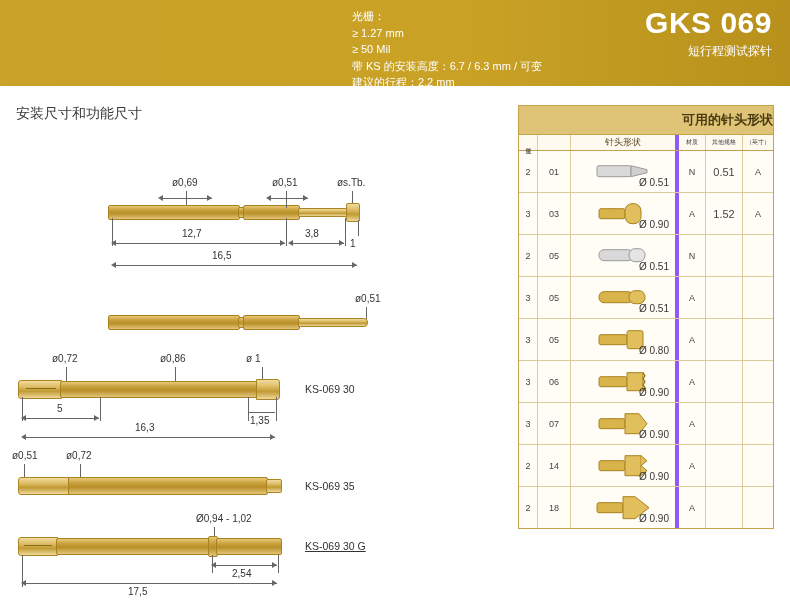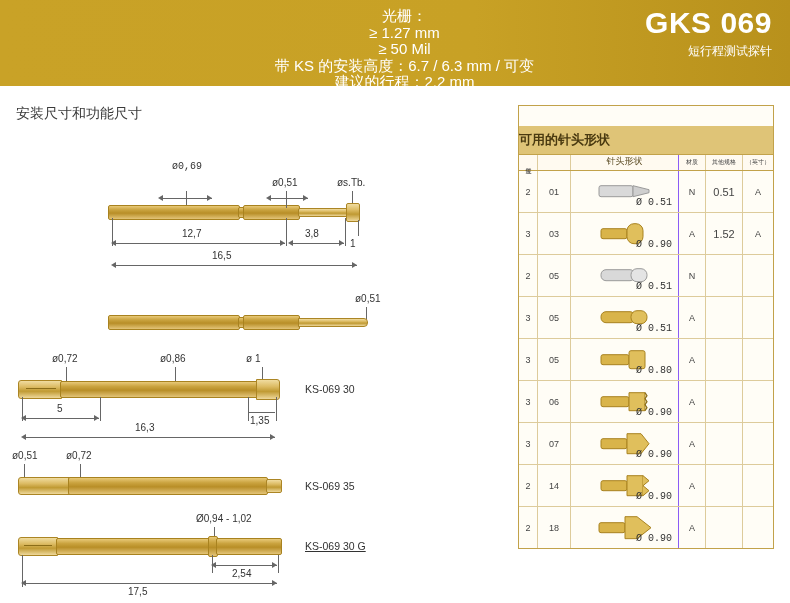--- a/index.html
+++ b/index.html
@@ -11,22 +11,22 @@
     position:relative;
     overflow:hidden;
   }
   
   .header{
     position:absolute;left:0;top:0;width:790px;height:86px;
     background:#c9a227;
     background:linear-gradient(90deg,#c9a227 0%, #c8a125 60%, #b8911c 100%);
   }
   .header .specs{
-    position:absolute;right:256px;top:8px;
-    text-align:center;color:#ffffff;font-size:15px;line-height:16.5px;
+    position:absolute;right:248px;top:8px;
+    text-align:left;color:#ffffff;font-size:11px;line-height:16.5px;
     white-space:nowrap;
   }
   .header .title-block{
     position:absolute;right:18px;top:6px;text-align:right;color:#ffffff;margin-left:20px;
   }
   .header .title{
     font-size:30px;font-weight:bold;letter-spacing:.5px;line-height:34px;
   }
   .header .subtitle{
     font-size:12px;line-height:18px;margin-top:2px;
@@ -60,37 +60,36 @@
   
   .tip-table{
     position:absolute;left:518px;top:105px;width:256px;
     border:1px solid #c2a24a;
     background:#fffdf6;
     box-sizing:border-box;
   }
   .tt-head{
     background:#dfc477;
     color:#4a3a10;
-    text-align:left;
+    text-align:right;
     font-size:13px;font-weight:bold;
     padding:5px 0;
     border-bottom:1px solid #c2a24a;
-    margin-top:20px;
   }
   .tt-colhead{
     display:flex;border-bottom:1px solid #c2a24a;background:#fffaf0;
     font-size:8px;color:#5a4a22;
   }
   .tt-row{
     display:flex;border-bottom:1px solid #ddcb9b;min-height:41px;
   }
   .tt-row:last-child{border-bottom:none;}
   .c-num{width:18px;border-right:1px solid #ddcb9b;display:flex;align-items:center;justify-content:center;font-size:9px;color:#444;}
   .c-code{width:32px;border-right:1px solid #ddcb9b;display:flex;align-items:center;justify-content:center;font-size:9px;color:#444;}
-  .c-shape{flex:1;border-right:1px solid #8b5cf6;position:relative;font-family:Liberation Mono, monospace;}
+  .c-shape{flex:1;border-right:4px solid #8b5cf6;position:relative;}
   .c-n{width:26px;border-right:1px solid #ddcb9b;display:flex;align-items:center;justify-content:center;font-size:9px;color:#444;}
   .c-d{width:36px;border-right:1px solid #ddcb9b;display:flex;align-items:center;justify-content:center;font-size:11px;color:#444;}
   .c-a{width:30px;display:flex;align-items:center;justify-content:center;font-size:9px;color:#444;}
   .colhead-cell{display:flex;align-items:center;justify-content:center;text-align:center;padding:3px 0;line-height:9px;}
   .shape-dia{position:absolute;right:6px;bottom:4px;font-size:10px;color:#333;}
   .shape-art{position:absolute;left:50%;top:50%;transform:translate(-50%,-55%);}
 </style>
 </head>
 <body>
 
@@ -113,21 +112,21 @@
 <div class="drawings">
 
   <div>
 
     <div class="pin-body gold" style="left:108px;top:80px;width:130px;height:13px;"></div>
     <div class="pin-body gold" style="left:238px;top:82px;width:5px;height:9px;"></div>
     <div class="pin-body gold" style="left:243px;top:80px;width:55px;height:13px;"></div>
     <div class="pin-body gold-light" style="left:298px;top:83px;width:48px;height:7px;"></div>
     <div class="pin-body gold-light" style="left:346px;top:78px;width:12px;height:17px;"></div>
 
-    <div class="dim-text" style="left:172px;top:36px;font-family:Liberation Mono, monospace;">ø0,69</div>
+    <div class="dim-text" style="left:172px;top:52px;">ø0,69</div>
     <div class="vline" style="left:186px;top:66px;height:14px;"></div>
     <div class="hline" style="left:160px;top:73px;width:52px;"></div>
     <div class="arrow-l" style="left:158px;top:70px;"></div>
     <div class="arrow-r" style="left:207px;top:70px;"></div>
 
     <div class="dim-text" style="left:272px;top:52px;">ø0,51</div>
     <div class="vline" style="left:286px;top:66px;height:17px;"></div>
     <div class="hline" style="left:268px;top:73px;width:40px;"></div>
     <div class="arrow-l" style="left:266px;top:70px;"></div>
     <div class="arrow-r" style="left:303px;top:70px;"></div>

